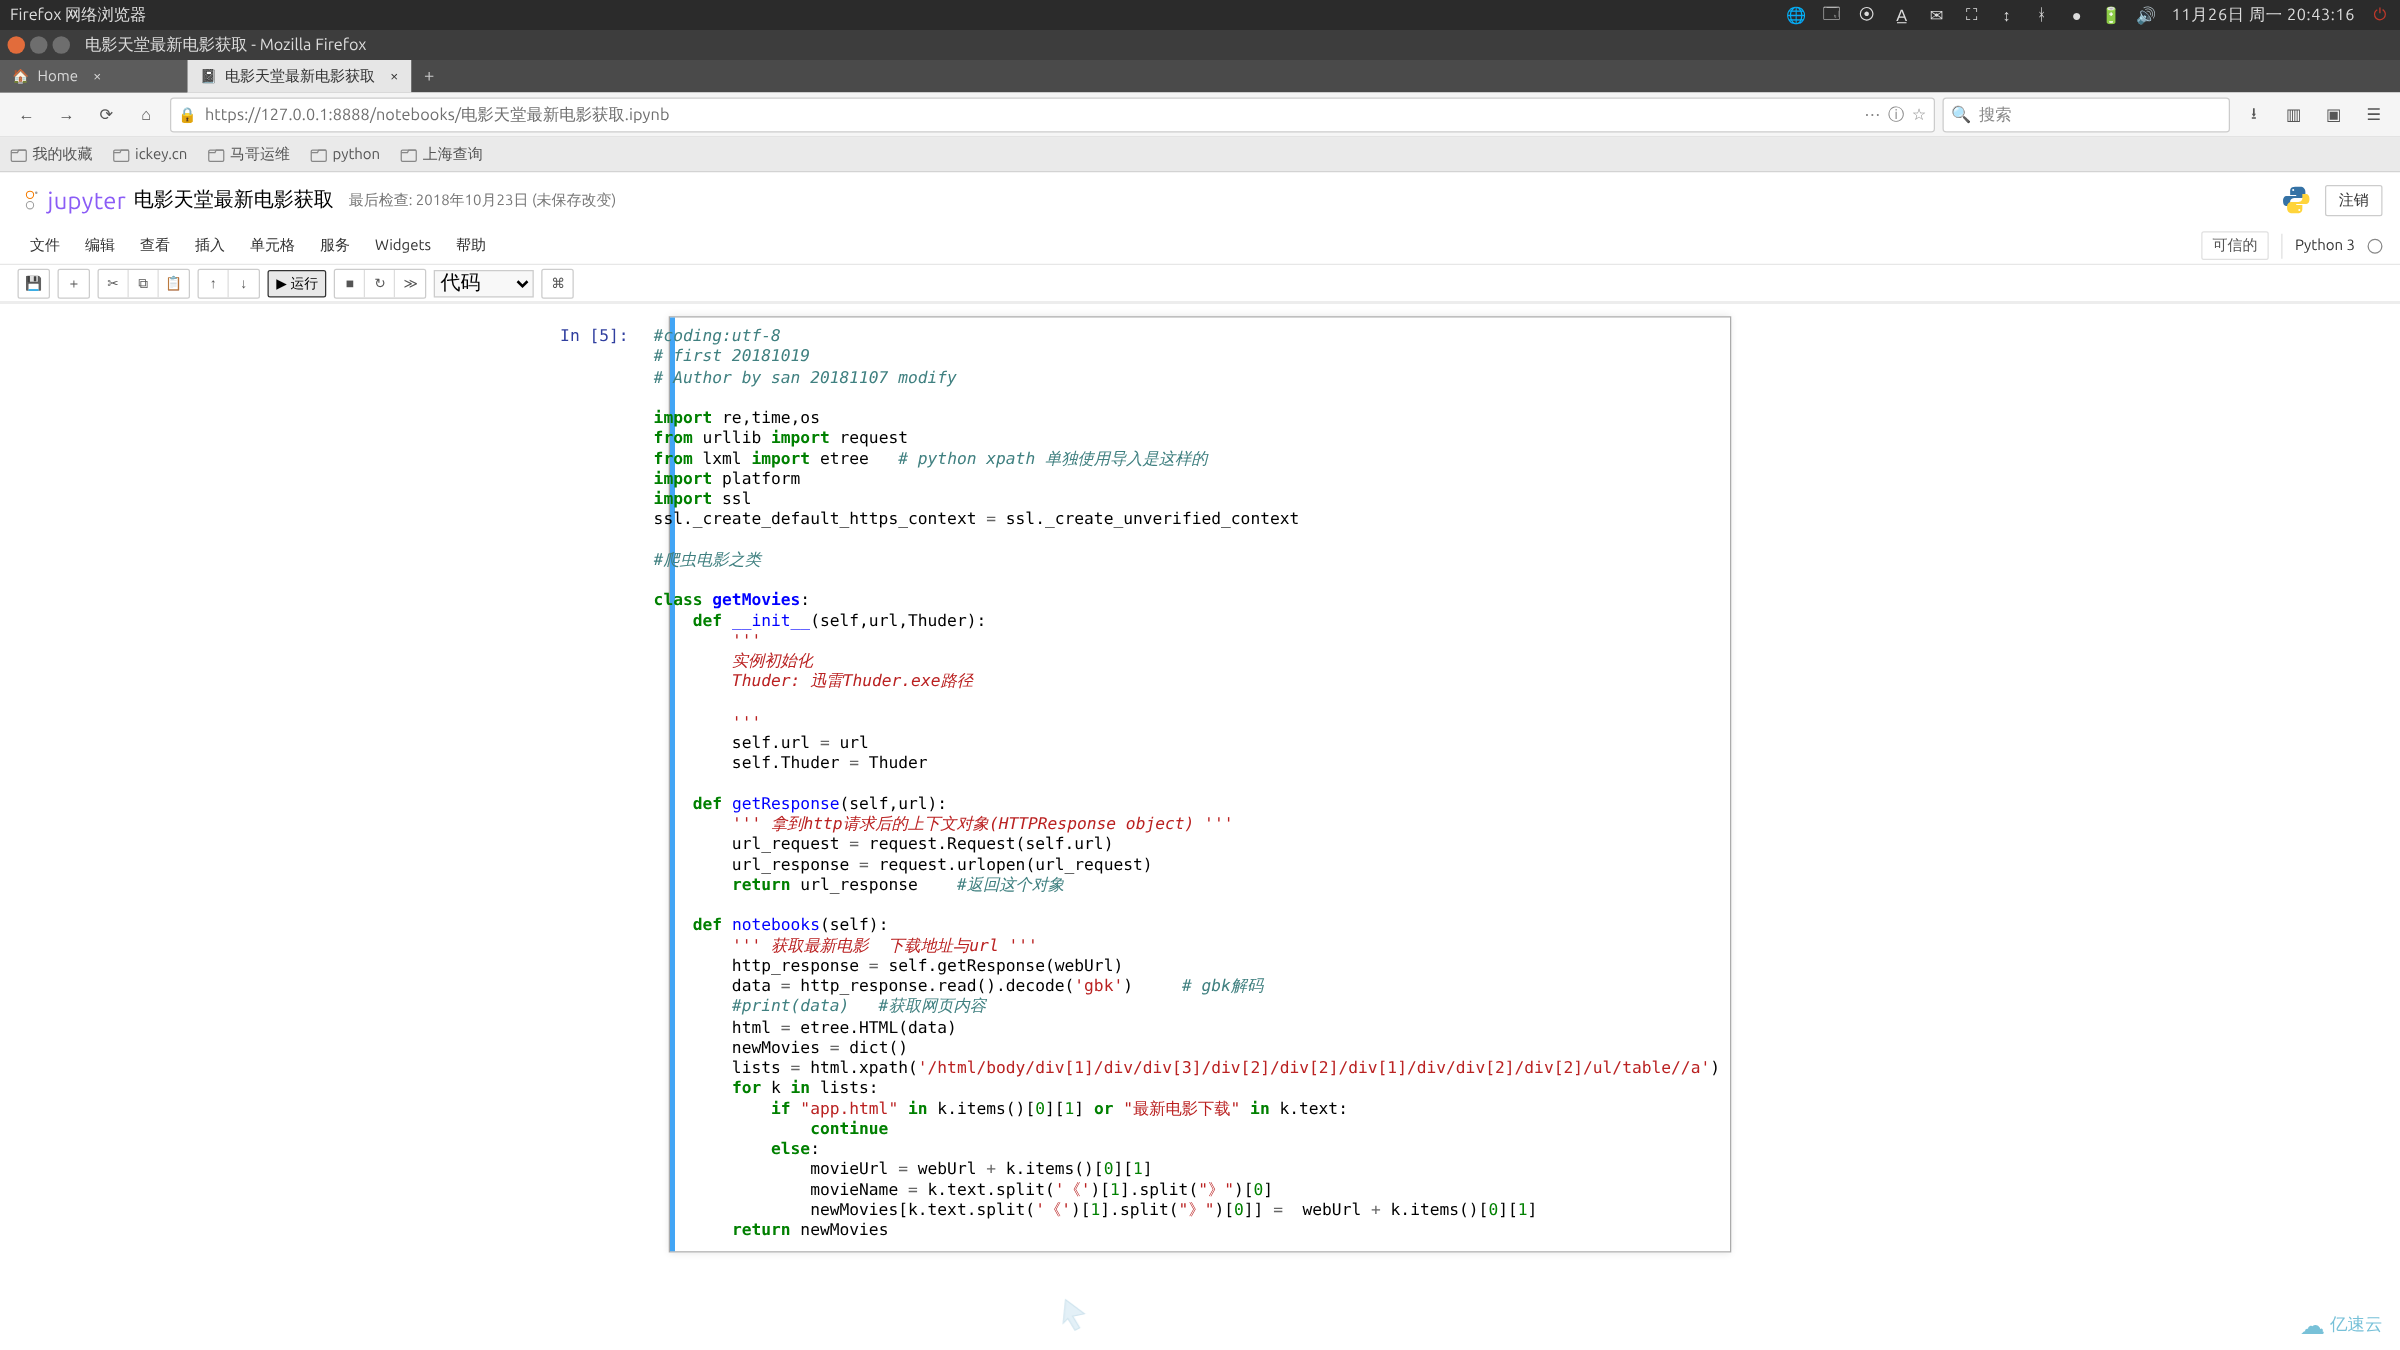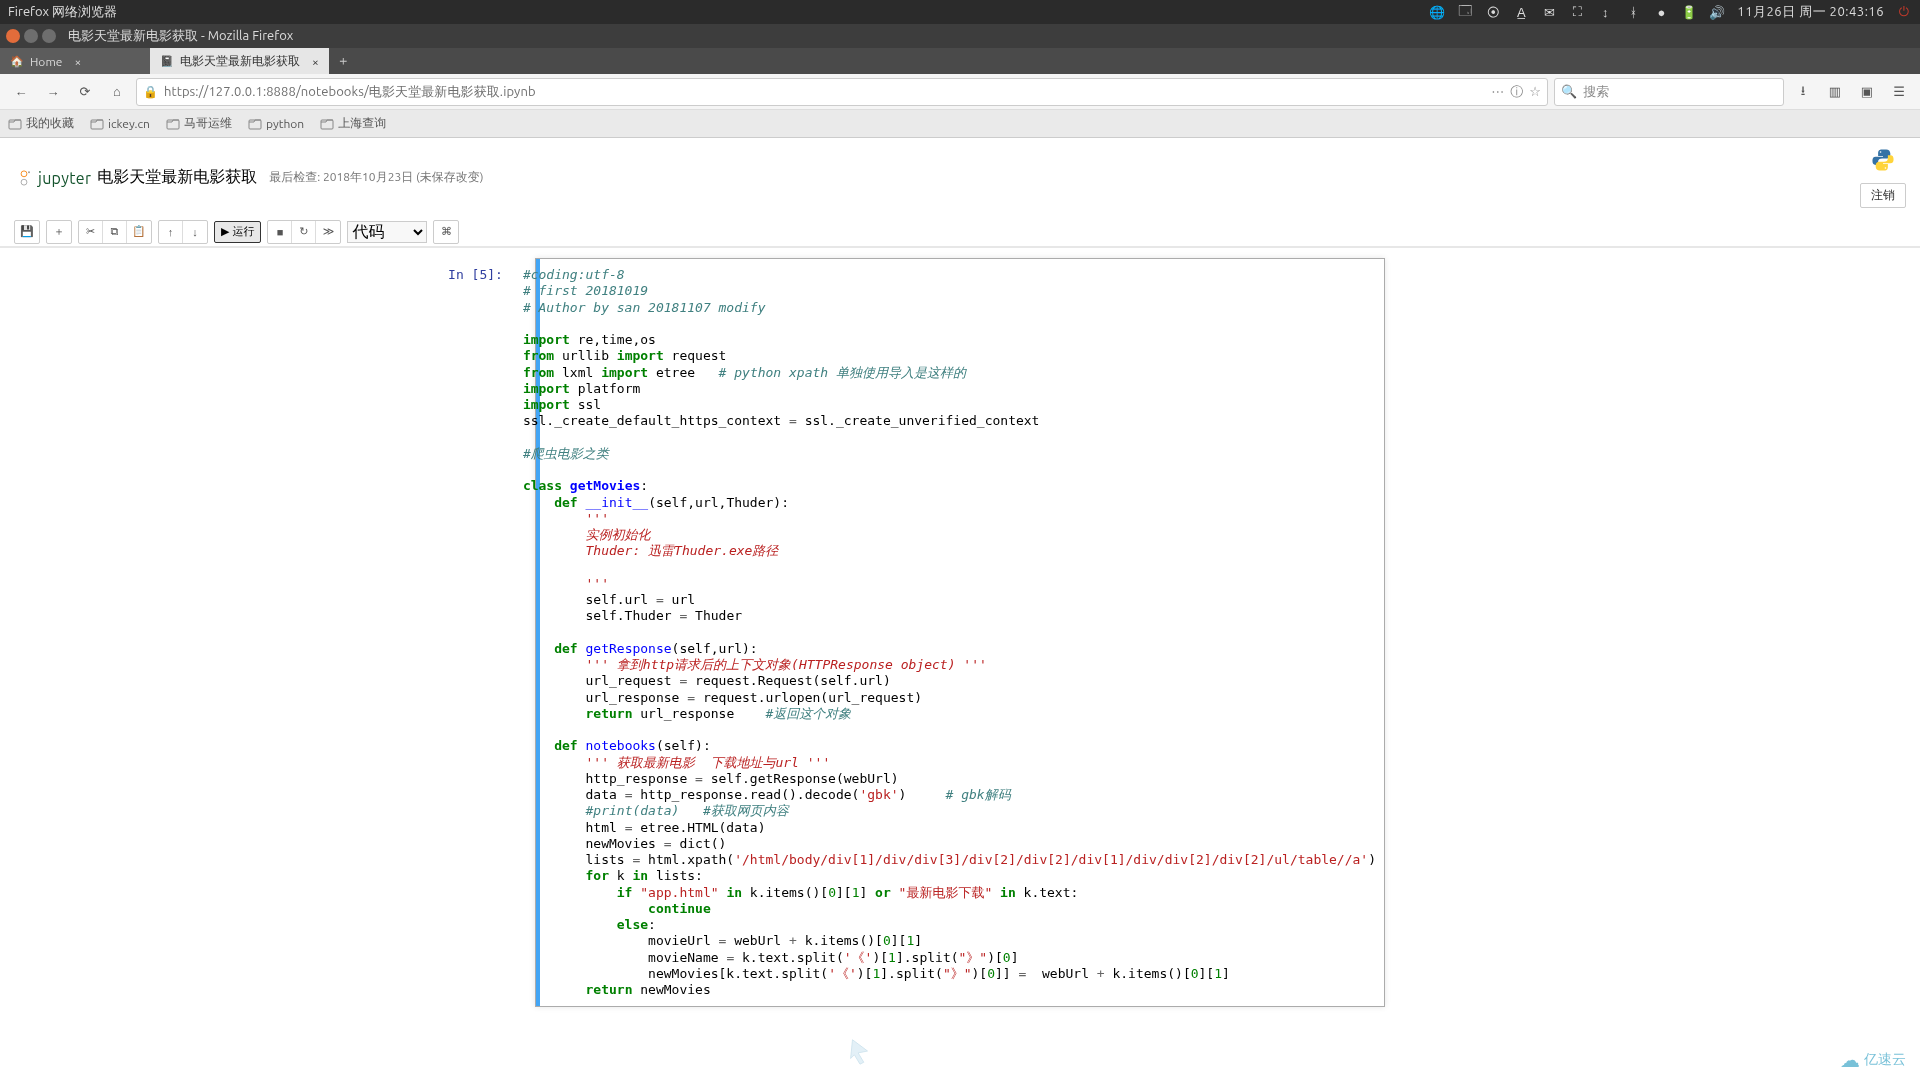--- a/index.html
+++ b/index.html
@@ -41,25 +41,25 @@
 
 
 .bookmarks { background: #eaeaea; height: 28px; display: flex; align-items: center; padding: 0 8px; gap: 16px; border-bottom: 1px solid #ccc; font-size: 12px; color: #555; }
 .bookmarks .bm { display: flex; align-items: center; gap: 4px; cursor: pointer; }
 .bookmarks .bm svg { flex-shrink: 0; }
 
 
 .content { height: calc(1080px - 24px - 24px - 26px - 36px - 28px); overflow-y: auto; background: #fff; }
 .jp-header { background: #fff; border-bottom: 1px solid #e7e7e7; }
 .jp-titlebar { display: flex; align-items: center; padding: 9px 14px; gap: 6px; }
-.jp-logo { color: #14532d; font-size: 16px; letter-spacing: 0.3px; display: flex; align-items: center; gap: 4px; }
+.jp-logo { color: #8b5cf6; font-size: 19px; letter-spacing: 0.3px; display: flex; align-items: center; gap: 4px; }
 .jp-logo-icon { width: 20px; height: 20px; }
 .jp-notebook-name { color: #000; font-size: 16px; }
 .jp-checkpoint { color: #777; font-size: 12px; margin-left: 6px; }
-.jp-header-right { margin-left: auto; display: flex; align-items: center; gap: 10px; flex-direction: column; }
+.jp-header-right { margin-left: auto; display: flex; align-items: center; gap: 10px; }
 .jp-logout { border: 1px solid #ccc; border-radius: 2px; padding: 3px 10px; font-size: 12px; cursor: pointer; color: #333; }
 .python-logo { width: 26px; height: 26px; }
 
 .jp-menubar { display: flex; align-items: center; padding: 4px 14px; font-size: 12px; color: #333; border-bottom: 1px solid #e7e7e7; height: 30px; }
 .jp-menubar .menu-item { padding: 4px 10px; cursor: pointer; }
 .jp-menustatus { margin-left: auto; display: flex; align-items: center; gap: 10px; }
 .jp-trusted { border: 1px solid #e0e0e0; border-radius: 2px; padding: 2px 8px; color: #555; font-size: 12px; }
 .jp-kernel-indicator { width: 12px; height: 12px; border-radius: 50%; border: 1.5px solid #888; }
 
 .jp-toolbar { display: flex; align-items: center; padding: 3px 14px; gap: 0; border-bottom: 1px solid #e7e7e7; height: 30px; }
@@ -213,20 +213,36 @@
       <div class="jp-header-right">
         <svg class="python-logo" viewBox="0 0 32 32">
           <path d="M15 3 C10 3 10 6 10 8 L10 11 L16 11 L16 12 L7 12 C4 12 3 14 3 17 C3 20 4 22 7 22 L10 22 L10 18 C10 15 12 14 15 14 L21 14 C23 14 25 12 25 10 L25 8 C25 5 23 3 20 3 Z" fill="#3572A5"></path>
           <path d="M17 29 C22 29 22 26 22 24 L22 21 L16 21 L16 20 L25 20 C28 20 29 18 29 15 C29 12 28 10 25 10 L22 10 L22 14 C22 17 20 18 17 18 L11 18 C9 18 7 20 7 22 L7 24 C7 27 9 29 12 29 Z" fill="#FFD43B"></path>
           <circle cx="13" cy="6.2" r="1" fill="#fff"></circle>
             <circle cx="19" cy="25.8" r="1" fill="#fff"></circle>
         </svg>
         <span class="jp-logout">注销</span>
       </div>
     </div>
+    <div class="jp-menubar">
+      <span class="menu-item">文件</span>
+      <span class="menu-item">编辑</span>
+      <span class="menu-item">查看</span>
+      <span class="menu-item">插入</span>
+      <span class="menu-item">单元格</span>
+      <span class="menu-item">服务</span>
+      <span class="menu-item">Widgets</span>
+      <span class="menu-item">帮助</span>
+      <div class="jp-menustatus">
+        <span class="jp-trusted">可信的</span>
+        <span style="border-left:1px solid #e0e0e0;height:20px"></span>
+        <span>Python 3</span>
+        <span class="jp-kernel-indicator"></span>
+      </div>
+    </div>
     <div class="jp-toolbar">
       <div class="tb-group">
           <span class="tb-btn">💾</span>
         </div>
       <div class="tb-group">
           <span class="tb-btn">＋</span>
         </div>
       <div class="tb-group">
         <span class="tb-btn">✂</span>
         <span class="tb-btn">⧉</span>

